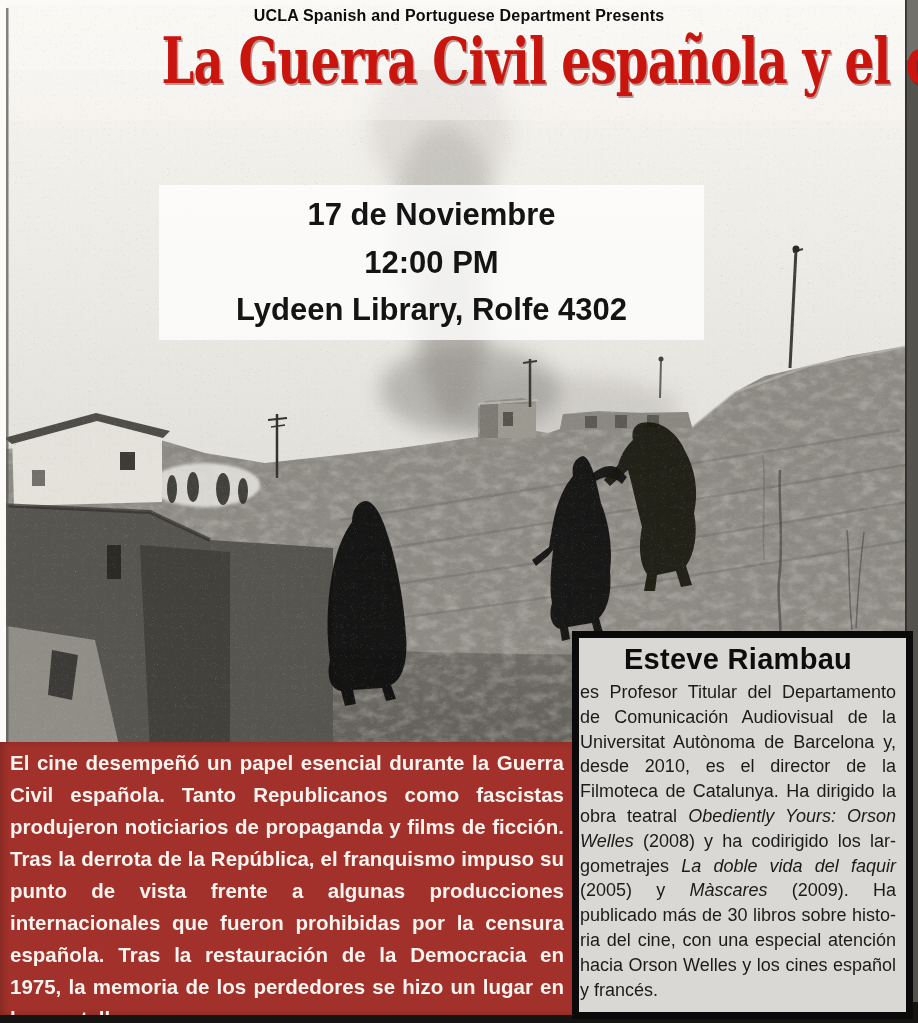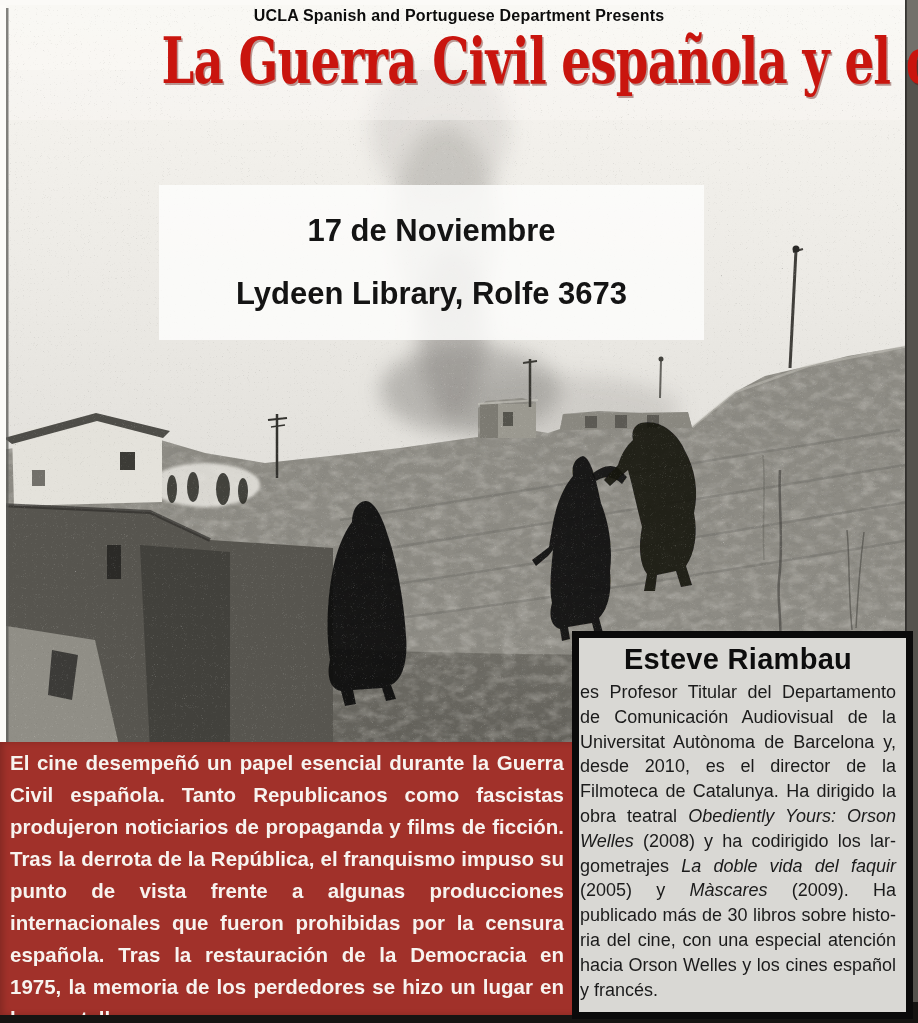--- a/index.html
+++ b/index.html
@@ -213,21 +213,22 @@
   </svg>
 
   <div class="banner" style="color: rgb(12, 12, 12);">UCLA Spanish and Portuguese Department Presents</div>
 
   <div class="title">
     <span class="title-inner" style="color: rgb(201, 21, 14);">La Guerra Civil española y el cine</span>
   </div>
 
   <div class="details" style="color: rgb(20, 20, 20);">
     <div>17 de Noviembre</div>
-    <div>Lydeen Library, Rolfe 3673</div>
+    <div>12:00 PM</div>
+    <div>Lydeen Library, Rolfe 4302</div>
   </div>
 
   <div class="desc" style="background-color: rgb(161, 49, 42); color: rgb(247, 243, 239);">
     <p>El cine desempeñó un papel esencial durante la Guerra Civil española. Tanto Republicanos como fascistas produjeron noticiarios de propaganda y films de ficción. Tras la derrota de la República, el franquismo impuso su punto de vista frente a algunas producciones internacionales que fueron prohibidas por la censura española. Tras la restauración de la Democracia en 1975, la memoria de los perdedores se hizo un lugar en las pantallas.</p>
   </div>
 
   <div class="speaker" style="background-color: rgb(217, 216, 212); border-color: rgb(10, 10, 10);">
     <h2>Esteve Riambau</h2>
     <p><span>es Profesor Titular del Departamento de Comunicación Audiovisual de la Universitat Autònoma de Barcelona y, desde 2010, es el director de la Filmoteca de Catalunya. Ha dirigido la obra teatral </span><span class="it">Obediently Yours: Orson Welles</span><span> (2008) y ha codirigido los lar­gometrajes </span><span class="it">La doble vida del fa­quir</span><span> (2005) y </span><span class="it">Màscares</span><span> (2009). Ha publicado más de 30 libros sobre histo­ria del cine, con una especial atención hacia Orson Welles y los cines español y francés.</span></p>
   </div>

